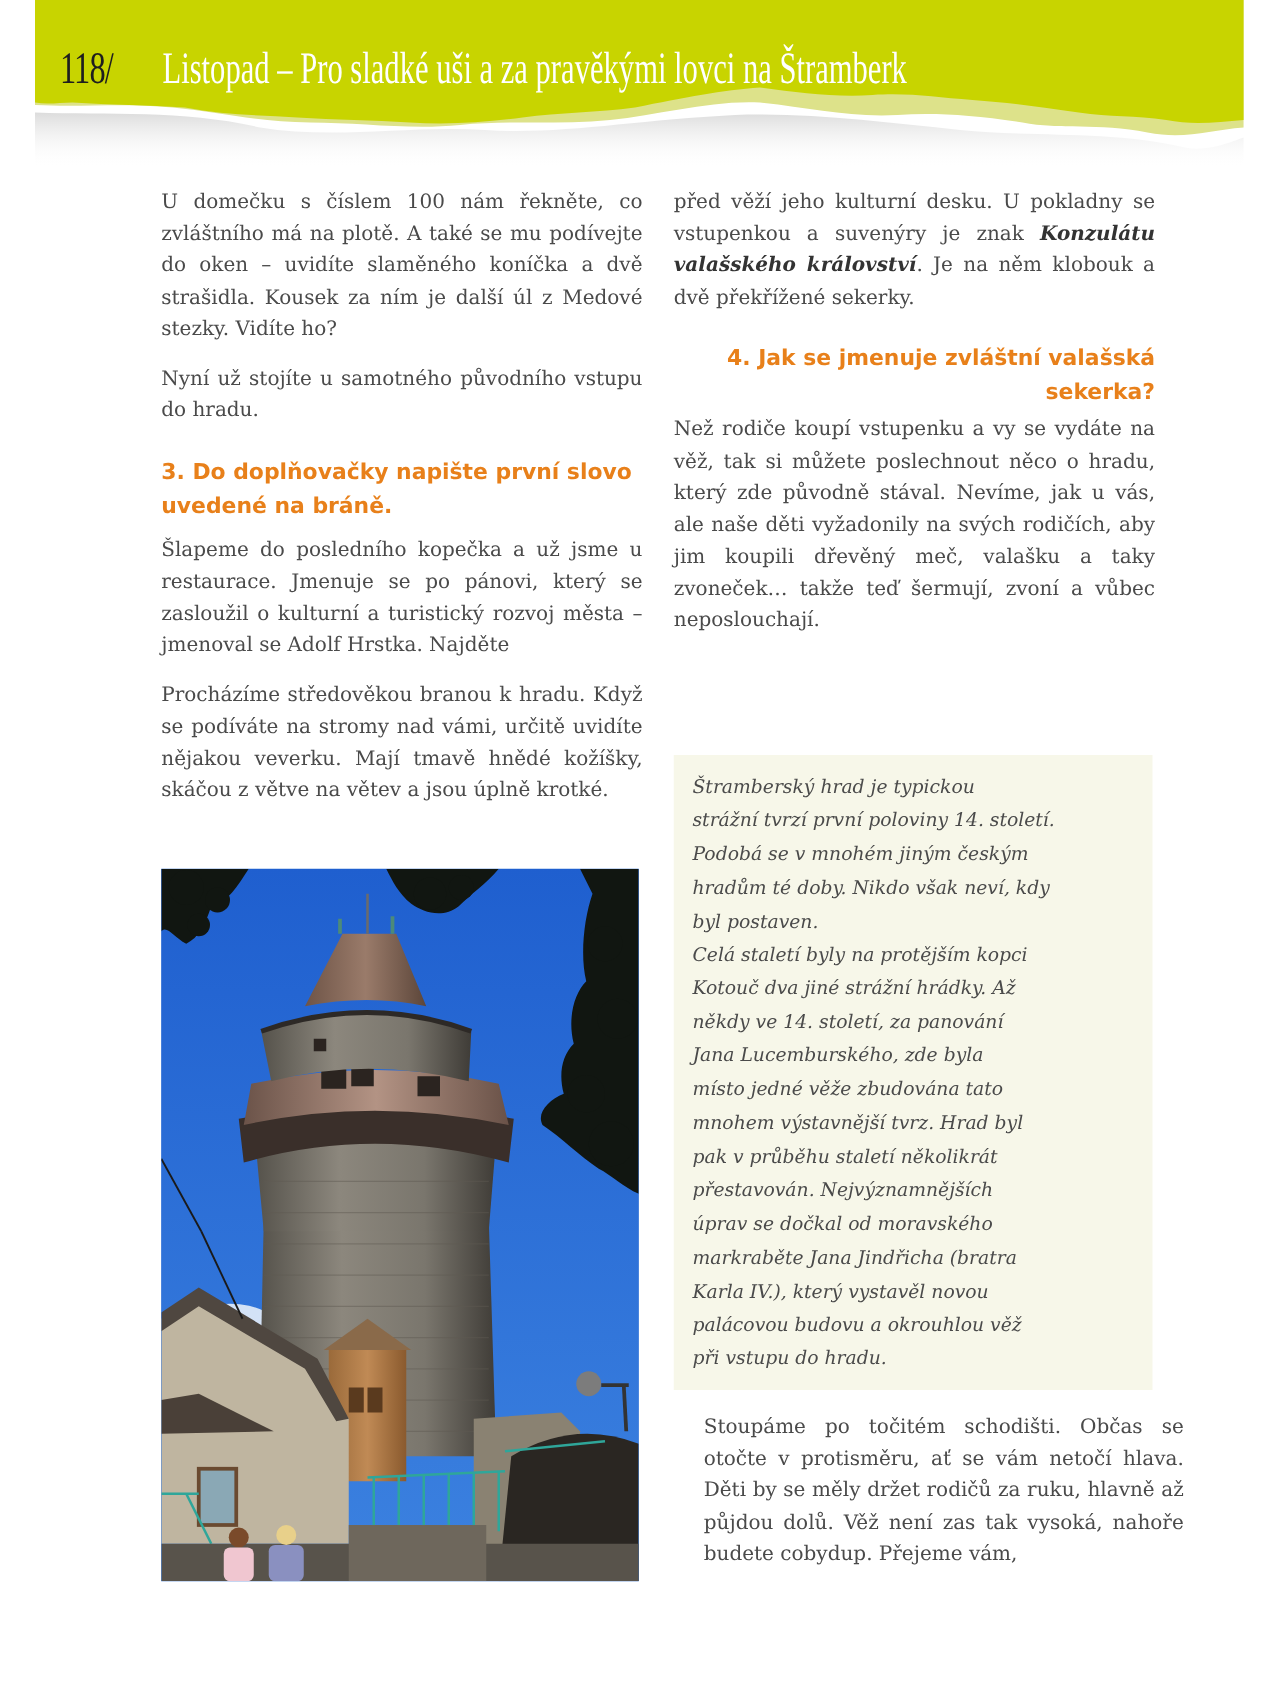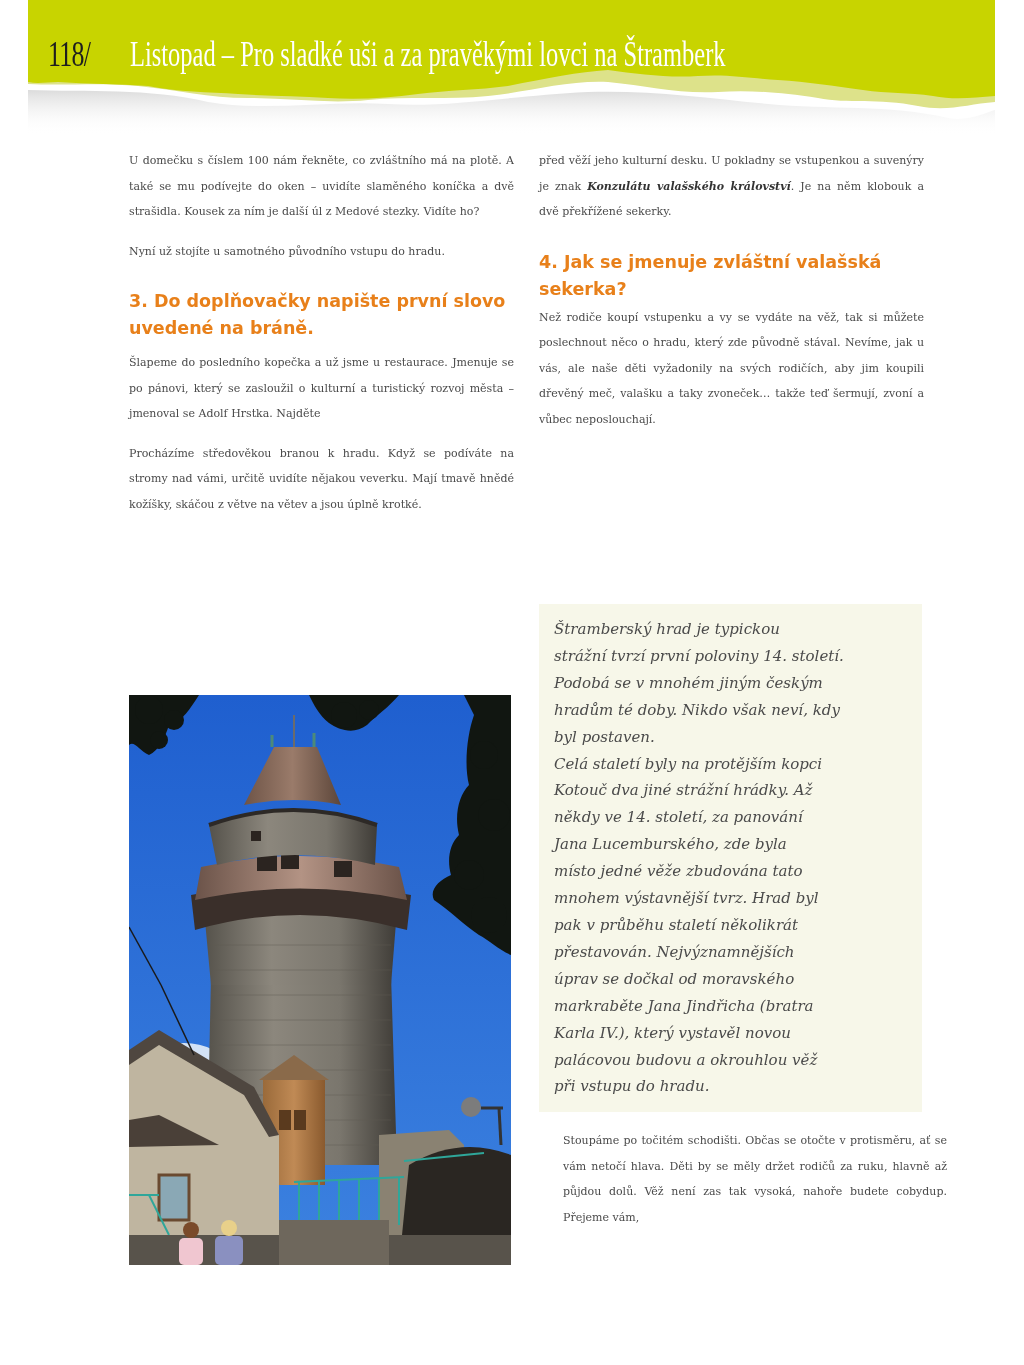--- a/index.html
+++ b/index.html
@@ -51,21 +51,21 @@
     
     .col {
       position: absolute;
       width: 385px;
     }
     .col-left { left: 129px; top: 148px; }
     .col-right { left: 539px; top: 148px; }
     p.body-text {
       margin: 0 0 14px 0;
       font-family: "DejaVu Serif", serif;
-      font-size: 11px;
+      font-size: 16px;
       line-height: 25.5px;
       text-align: justify;
       color: #4a4a4a;
       font-weight: 300;
     }
     h3.question {
       margin: 0 0 8px 0;
       font-family: "DejaVu Sans", sans-serif;
       font-weight: bold;
       font-size: 17.5px;
@@ -267,21 +267,21 @@
     </g>
 
     <line x1="0" y1="232" x2="32" y2="290" stroke="#1a1a1a" stroke-width="1.5"></line>
     <line x1="32" y1="290" x2="65" y2="360" stroke="#1a1a1a" stroke-width="1.5"></line>
   </svg>
 </div>
 
 <div class="col col-right">
   <p class="body-text"><span>před věží jeho kulturní desku. U pokladny se vstupenkou a suvenýry je znak </span><span class="bi">Konzulátu valašského království</span><span>. Je na něm klobouk a dvě překřížené sekerky.</span></p>
   <div class="spacer-s"></div>
-  <h3 class="question" style="margin-bottom:2px;">4. Jak se jmenuje zvláštní valašská sekerka?</h3>
+  <h3 class="question" style="margin-bottom:2px;text-align:right;">4. Jak se jmenuje zvláštní valašská sekerka?</h3>
   <p class="body-text">Než rodiče koupí vstupenku a vy se vydáte na věž, tak si můžete poslechnout něco o hradu, který zde původně stával. Nevíme, jak u vás, ale naše děti vyžadonily na svých rodičích, aby jim koupili dřevěný meč, valašku a taky zvoneček… takže teď šermují, zvoní a vůbec neposlouchají.</p>
 </div>
 
 <div class="info-box">
   <p>Štramberský hrad je typickou
 strážní tvrzí první poloviny 14. století.
 Podobá se v mnohém jiným českým
 hradům té doby. Nikdo však neví, kdy
 byl postaven.
 Celá staletí byly na protějším kopci

